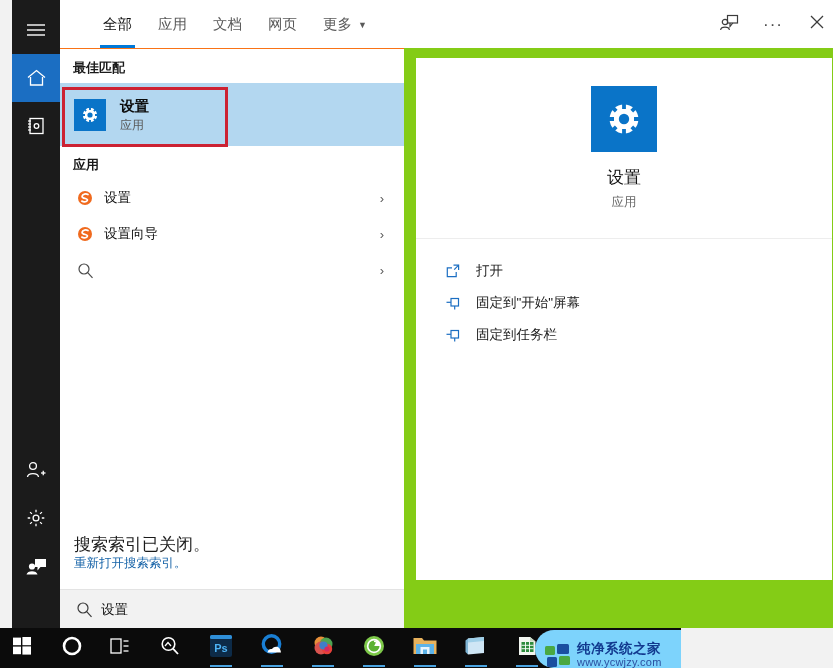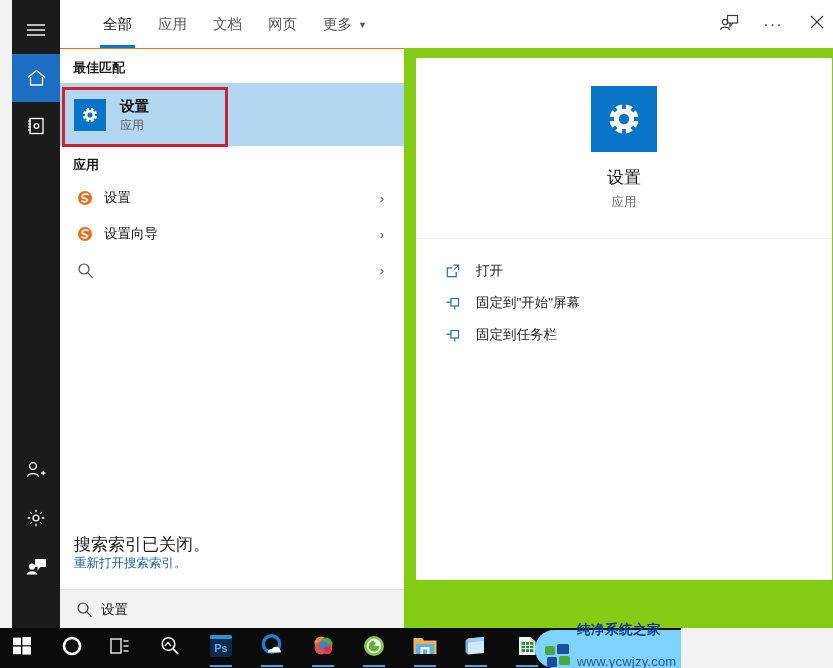--- a/index.html
+++ b/index.html
@@ -81,21 +81,21 @@
   
   .taskbar{position:absolute;left:0;bottom:0;width:681px;height:40px;background:#0b0b0b;}
   .tb-item{position:absolute;top:0;height:40px;width:40px;display:flex;align-items:center;justify-content:center;}
   .running::after{content:"";position:absolute;bottom:1px;left:9px;width:22px;height:2px;background:#4aa3e0;}
 
   .watermark{position:absolute;right:0;bottom:0;width:146px;height:38px;background:#7dd3fc;
              border-top-left-radius:19px;border-bottom-left-radius:19px;display:flex;align-items:flex-end;}
   .wm-logo{margin-left:10px;width:26px;height:24px;position:relative;flex:none;}
   .wm-txt{margin-left:6px;line-height:1;}
   .wm-t1{font-size:13.5px;font-weight:bold;color:#123a8f;letter-spacing:.5px;}
-  .wm-t2{font-size:13px;color:#2b4fa0;margin-top:19px;letter-spacing:.2px;}
+  .wm-t2{font-size:11px;color:#2b4fa0;margin-top:2px;letter-spacing:.2px;}
 </style>
 </head>
 <body>
 
 <div class="screen">
 
   <div class="flyout">
 
     <div class="rail">
 

